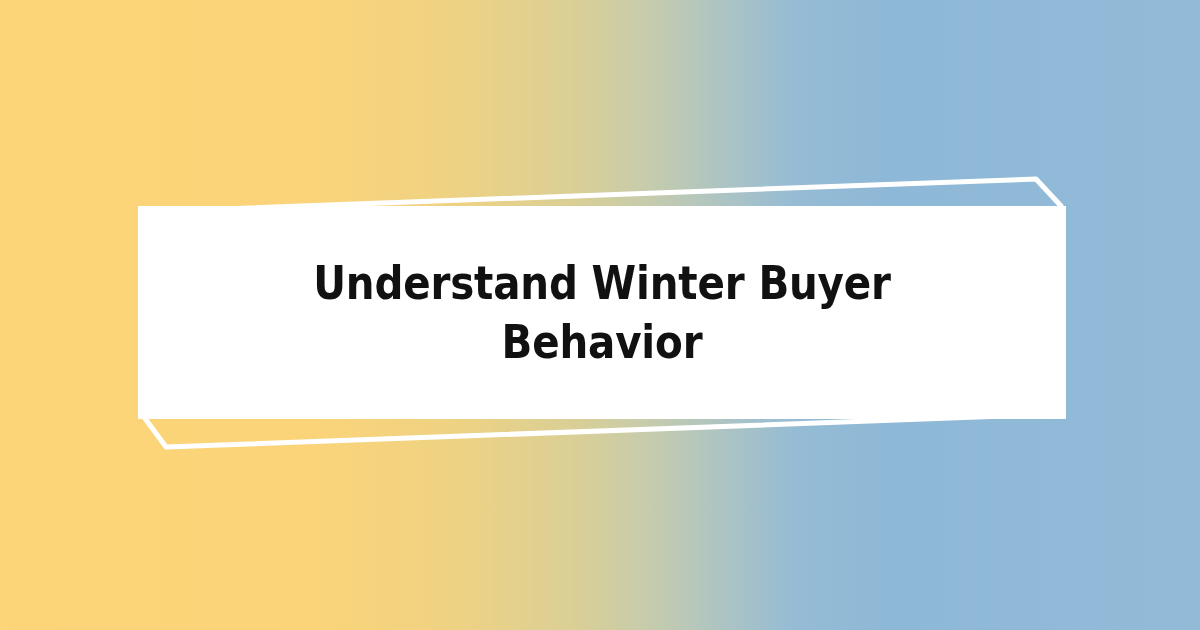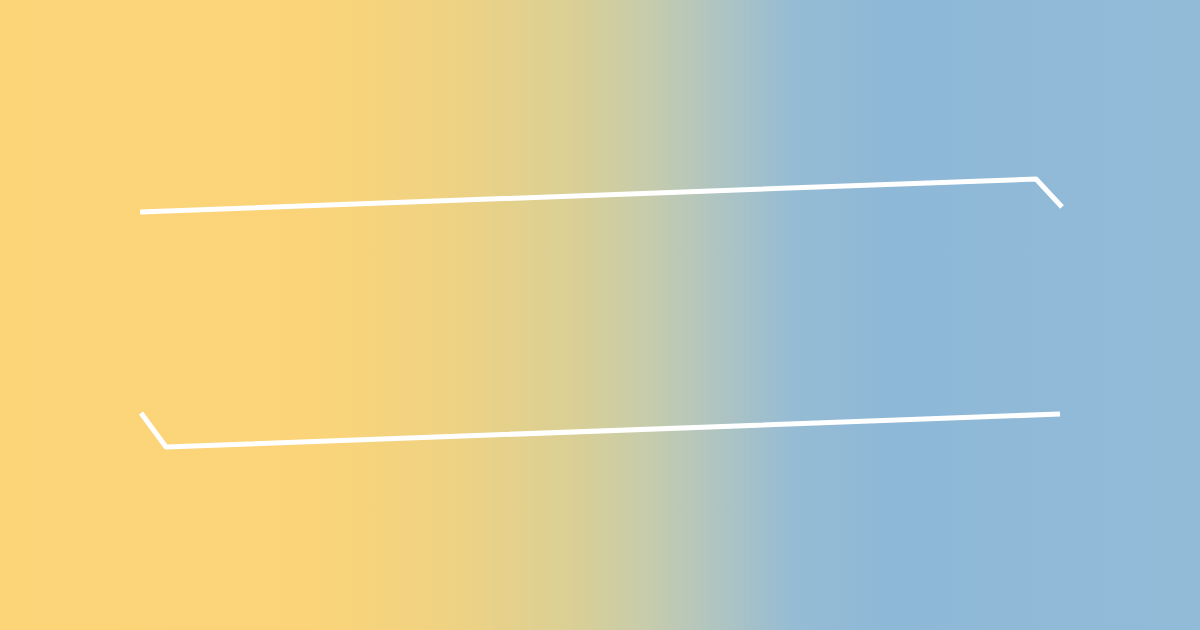--- a/index.html
+++ b/index.html
@@ -88,14 +88,17 @@
 
   <div class="outline-frame">
     <svg viewBox="0 0 1200 630" xmlns="http://www.w3.org/2000/svg">
 
       <path d="M 140 212 L 1036 179 L 1062 207" fill="none" stroke="#ffffff" stroke-width="5" stroke-linejoin="round" stroke-linecap="butt"></path>
 
       <path d="M 141 413 L 166 447 L 1060 414" fill="none" stroke="#ffffff" stroke-width="5" stroke-linejoin="round" stroke-linecap="butt"></path>
     </svg>
   </div>
 
+  <div class="card">
+    <h1 class="card-title">Understand Winter Buyer Behavior</h1>
+  </div>
 
 </div>
 
 </body></html>

